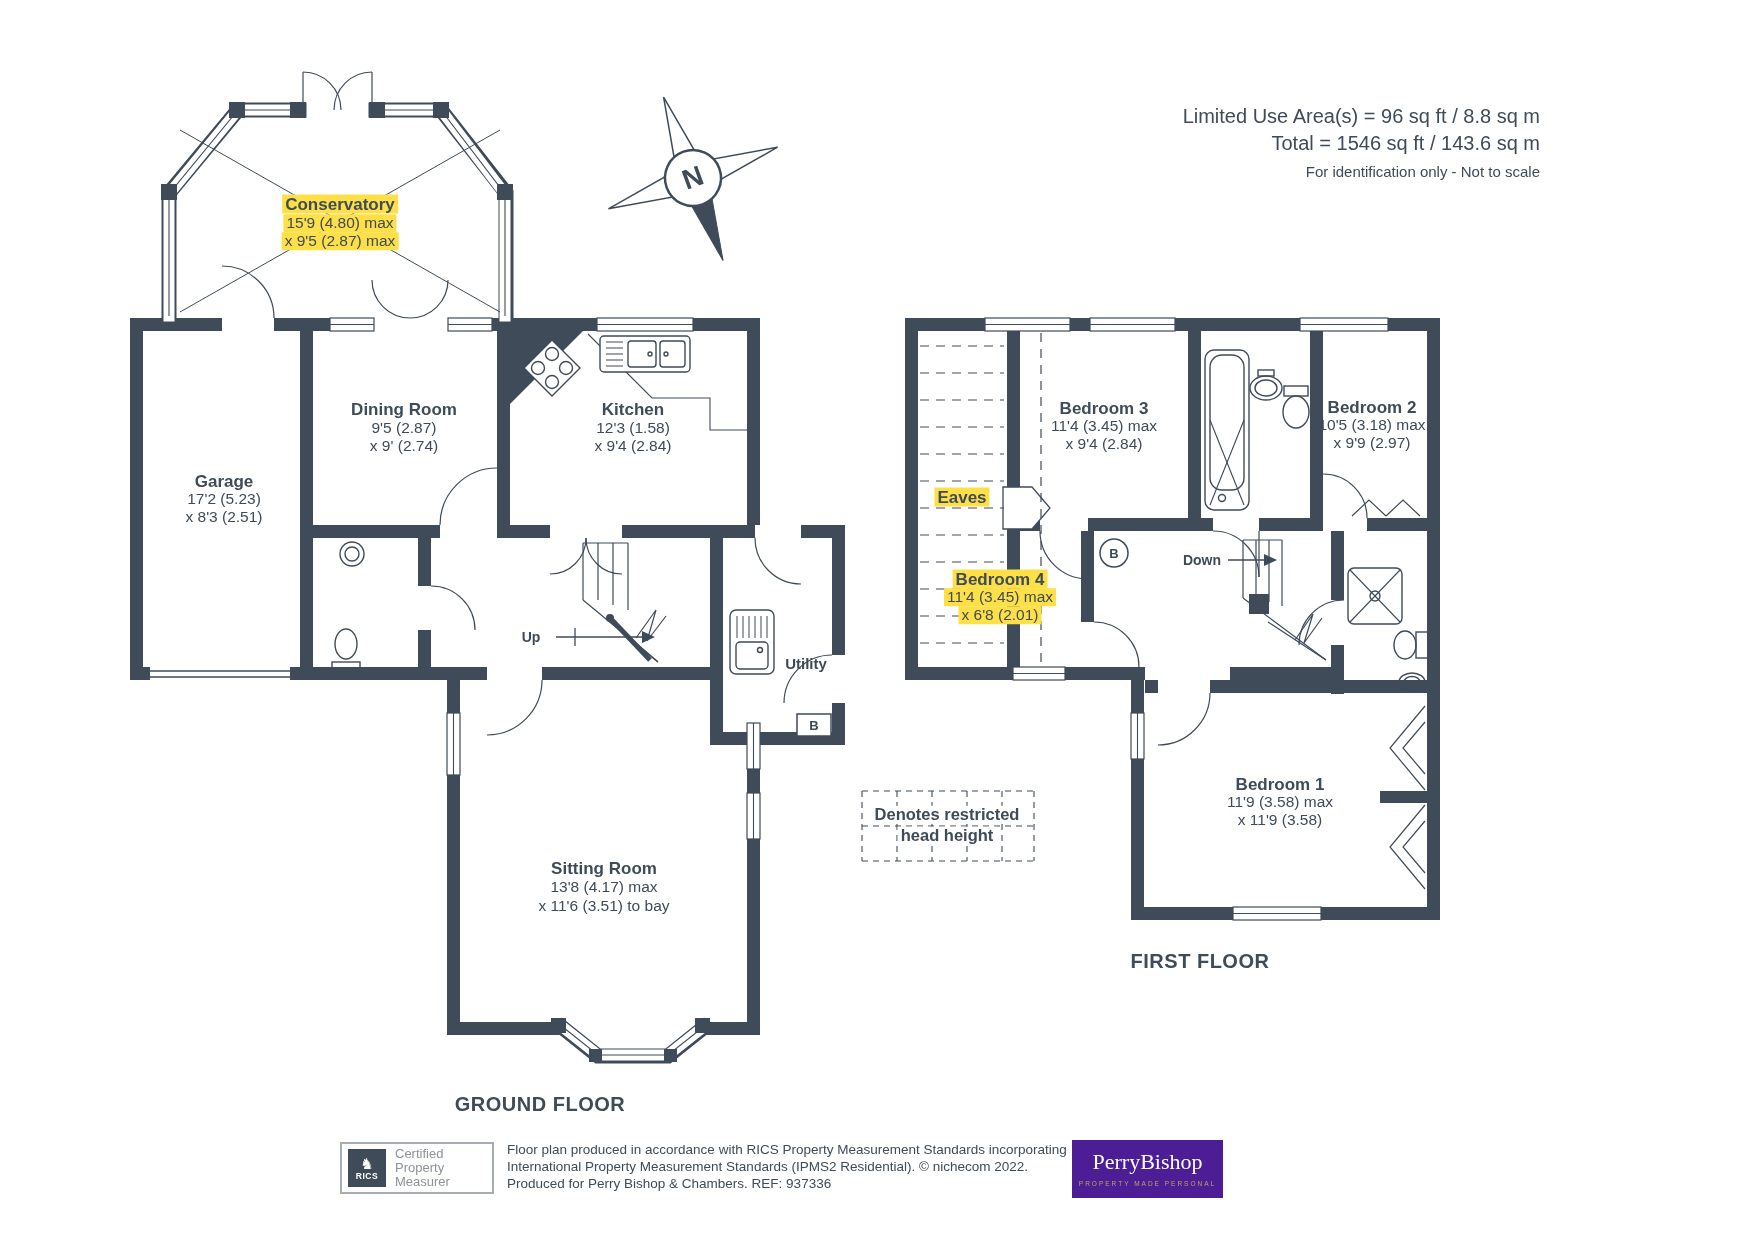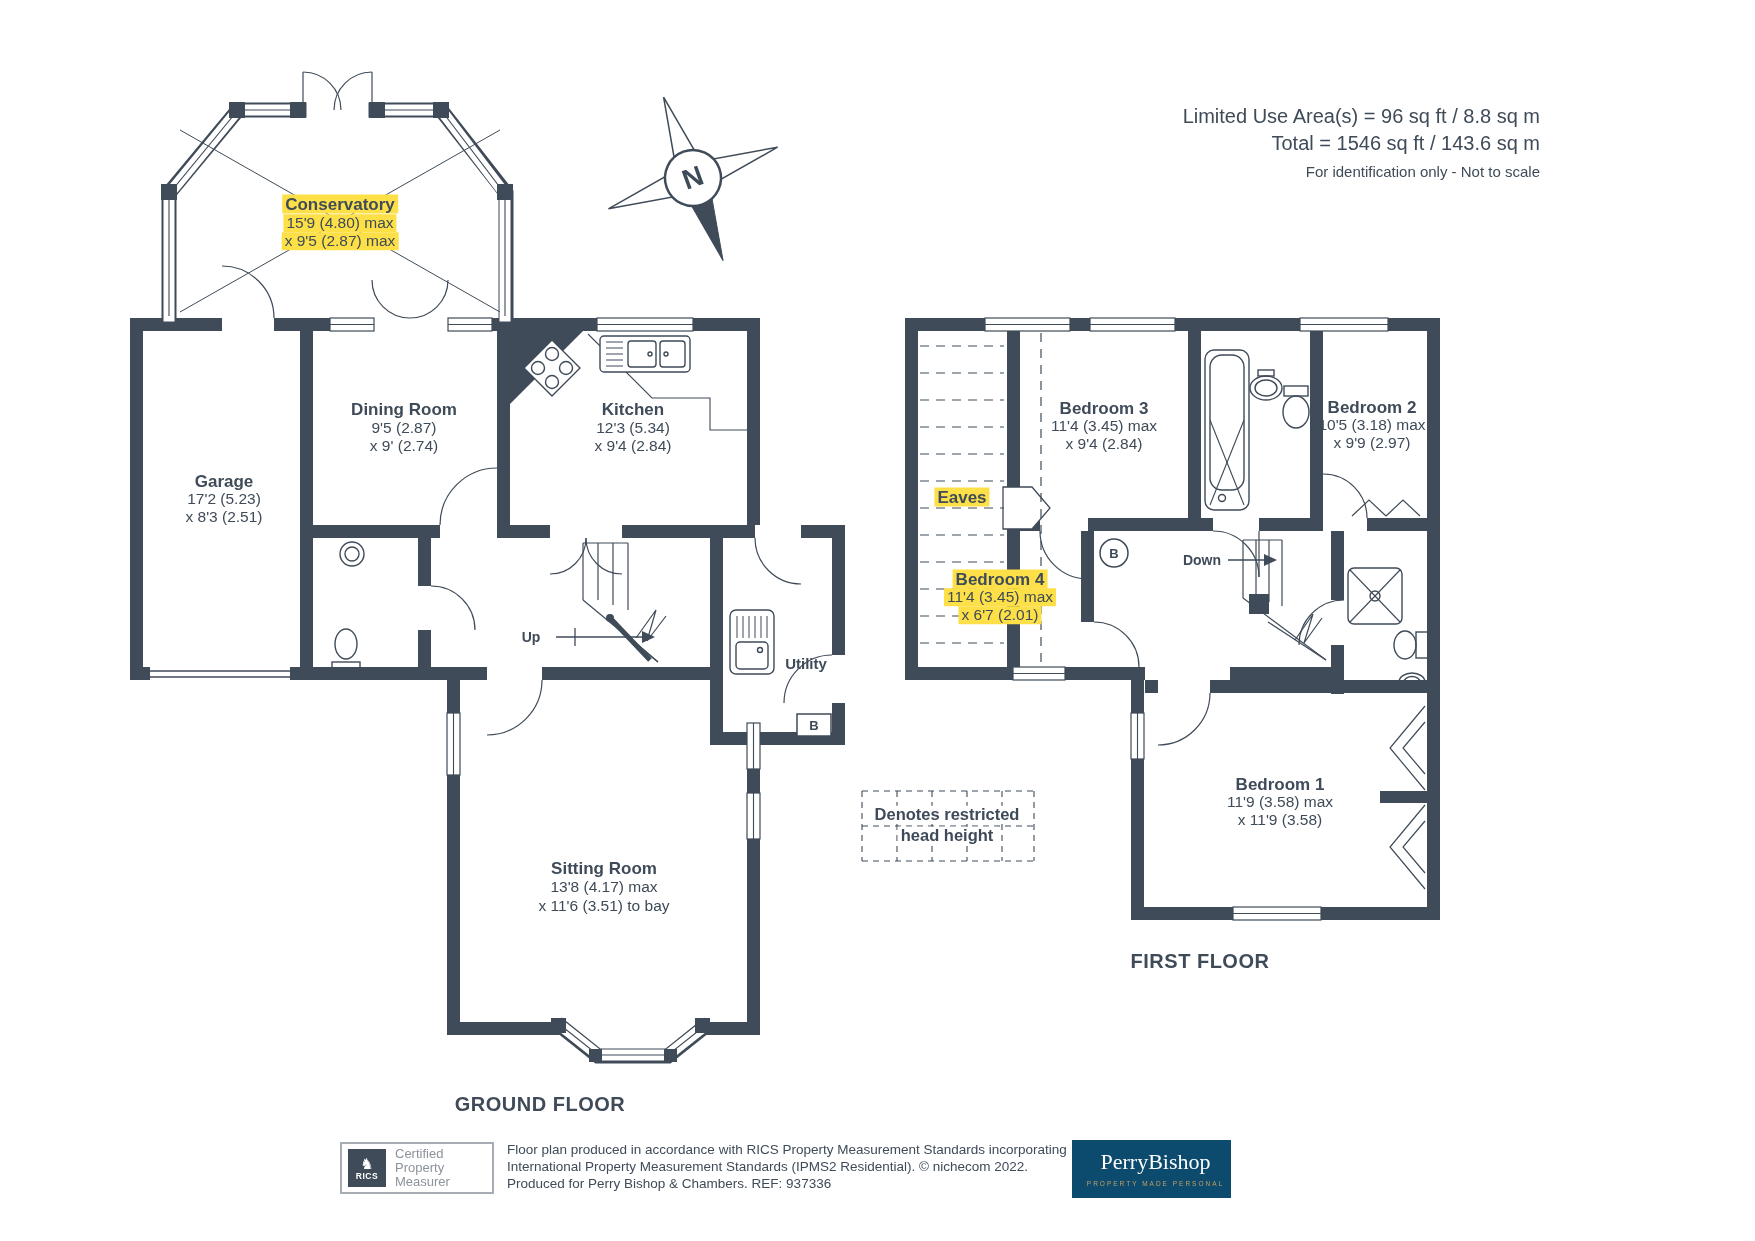--- a/index.html
+++ b/index.html
@@ -22,22 +22,22 @@
   .compass-n{font-weight:bold;font-size:28px;transform:translate(-50%,-50%) rotate(-20deg);}
   
   .rics-box{position:absolute;left:340px;top:1142px;width:154px;height:52px;
             border:2px solid #a7adb3;box-sizing:border-box;display:flex;align-items:center;}
   .rics-sq{width:38px;height:38px;margin-left:6px;background:#3f4b58;color:#fff;
            display:flex;flex-direction:column;align-items:center;justify-content:center;}
   .rics-glyph{font-size:15px;line-height:15px;}
   .rics-word{font-size:8.5px;font-weight:bold;letter-spacing:.5px;}
   .rics-txt{margin-left:9px;font-size:13px;color:#8d939a;line-height:14px;text-align:left;}
   .disc{position:absolute;left:507px;font-size:13.5px;color:#3f4b58;white-space:nowrap;}
-  .pb-box{position:absolute;left:1072px;top:1140px;width:151px;height:58px;background:#0c4a6e;
-          display:flex;flex-direction:column;align-items:center;justify-content:center;padding-left:8px;}
+  .pb-box{position:absolute;left:1072px;top:1140px;width:151px;height:58px;background:#4c1d95;
+          display:flex;flex-direction:column;align-items:center;justify-content:center;}
   .pb-name{font-family:"Liberation Serif",serif;font-size:22px;color:#ffffff;line-height:1;}
   .pb-tag{font-size:6.5px;letter-spacing:2px;color:#c3a060;margin-top:7px;}
 </style>
 </head>
 <body>
 
 <div class="page">
 
 <svg width="1755" height="1241" viewBox="0 0 1755 1241">
 
@@ -381,21 +381,21 @@
 
 <div class="lbl room-name" style="left:224px;top:481px;">Garage</div>
 <div class="lbl dims" style="left:224px;top:499px;">17'2 (5.23)</div>
 <div class="lbl dims" style="left:224px;top:517px;">x 8'3 (2.51)</div>
 
 <div class="lbl room-name" style="left:404px;top:409px;">Dining Room</div>
 <div class="lbl dims" style="left:404px;top:428px;">9'5 (2.87)</div>
 <div class="lbl dims" style="left:404px;top:446px;">x 9' (2.74)</div>
 
 <div class="lbl room-name" style="left:633px;top:409px;">Kitchen</div>
-<div class="lbl dims" style="left:633px;top:428px;">12'3 (5.34)</div>
+<div class="lbl dims" style="left:633px;top:428px;">12'3 (1.58)</div>
 <div class="lbl dims" style="left:633px;top:446px;">x 9'4 (2.84)</div>
 
 <div class="lbl room-name" style="left:604px;top:868px;">Sitting Room</div>
 <div class="lbl dims" style="left:604px;top:887px;">13'8 (4.17) max</div>
 <div class="lbl dims" style="left:604px;top:906px;">x 11'6 (3.51) to bay</div>
 
 <div class="lbl small-bold" style="left:806px;top:627px;font-size:15px;margin-top:36px;">Utility</div>
 <div class="lbl small-bold" style="left:531px;top:637px;">Up</div>
 <div class="lbl b-lbl" style="left:814px;top:725px;">B</div>
 <div class="lbl floor-lbl" style="left:540px;top:1104px;">GROUND FLOOR</div>
@@ -405,21 +405,21 @@
 <div class="lbl room-name" style="left:1104px;top:408px;">Bedroom 3</div>
 <div class="lbl dims" style="left:1104px;top:426px;">11'4 (3.45) max</div>
 <div class="lbl dims" style="left:1104px;top:444px;">x 9'4 (2.84)</div>
 
 <div class="lbl room-name" style="left:1372px;top:407px;">Bedroom 2</div>
 <div class="lbl dims" style="left:1372px;top:425px;">10'5 (3.18) max</div>
 <div class="lbl dims" style="left:1372px;top:443px;">x 9'9 (2.97)</div>
 
 <div class="lbl room-name bg" style="left:1000px;top:579px;">Bedroom 4</div>
 <div class="lbl dims bg" style="left:1000px;top:597px;">11'4 (3.45) max</div>
-<div class="lbl dims bg" style="left:1000px;top:615px;">x 6'7 (2.01)</div>
+<div class="lbl dims bg" style="left:1000px;top:615px;">x 6'8 (2.01)</div>
 
 <div class="lbl room-name" style="left:1280px;top:784px;">Bedroom 1</div>
 <div class="lbl dims" style="left:1280px;top:802px;">11'9 (3.58) max</div>
 <div class="lbl dims" style="left:1280px;top:820px;">x 11'9 (3.58)</div>
 
 <div class="lbl small-bold" style="left:1202px;top:560px;">Down</div>
 <div class="lbl b-lbl" style="left:1114px;top:553px;">B</div>
 <div class="lbl floor-lbl" style="left:1200px;top:961px;">FIRST FLOOR</div>
 
 <div class="lbl legend-line" style="left:947px;top:814px;">Denotes restricted</div>

